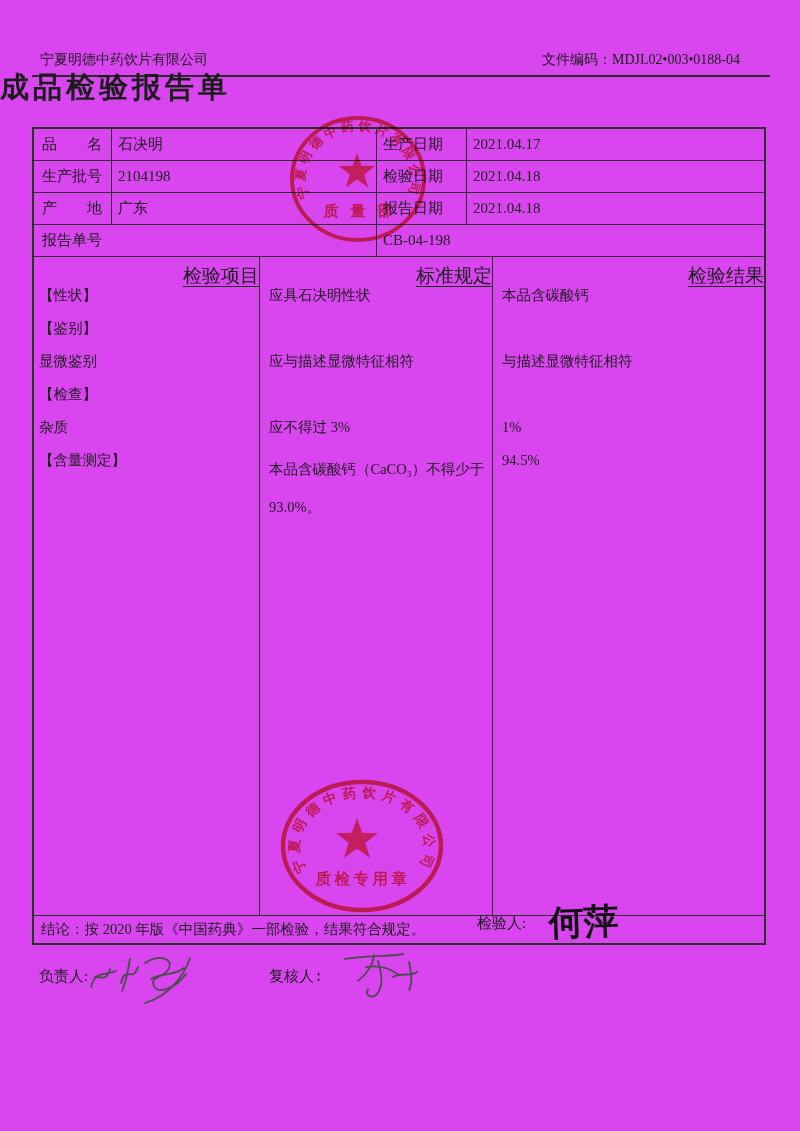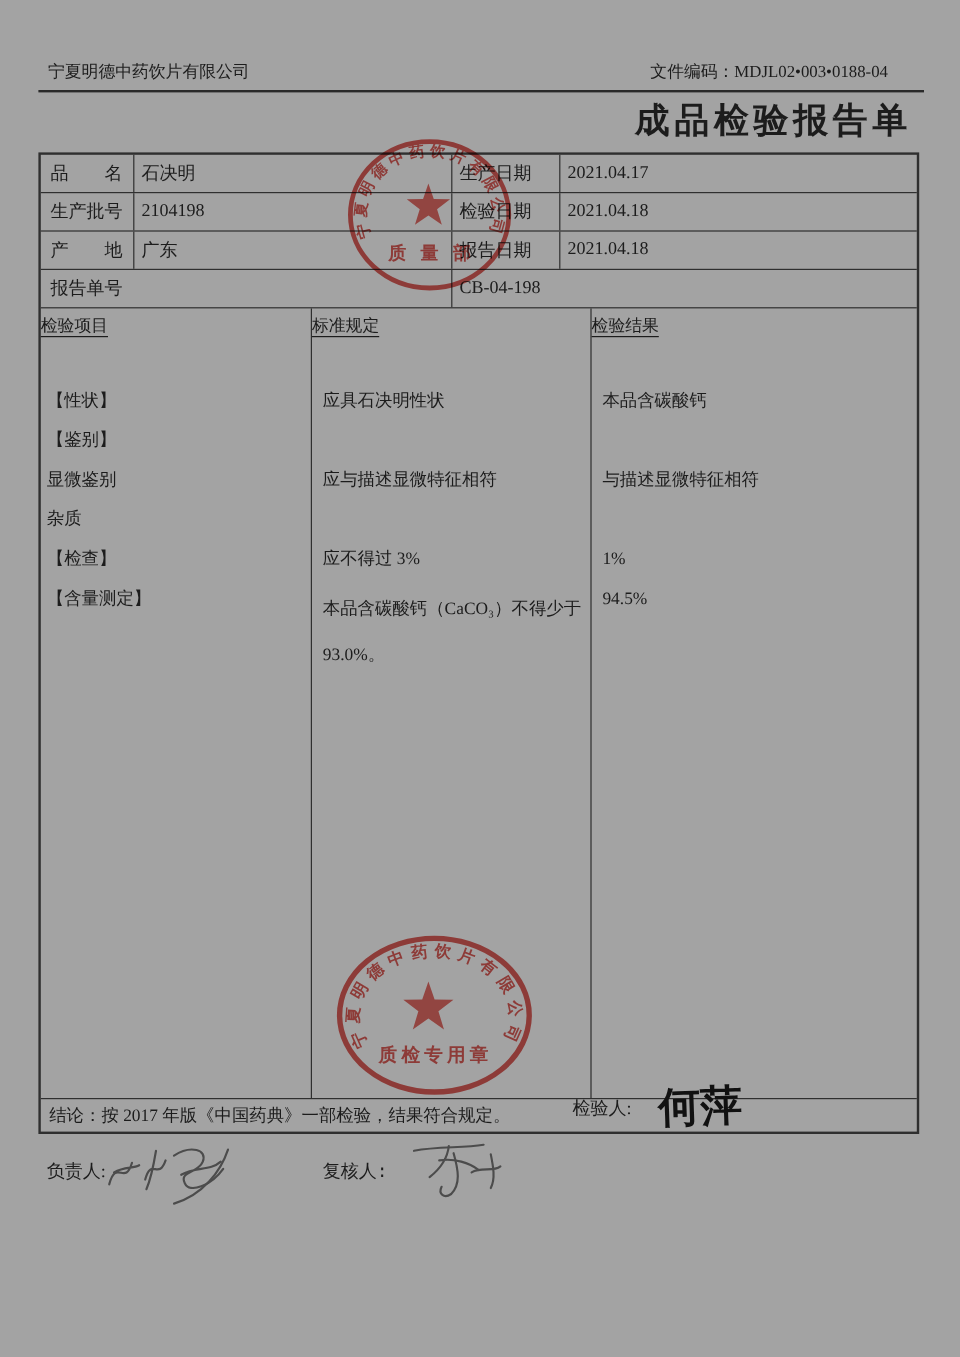--- a/index.html
+++ b/index.html
@@ -1,48 +1,48 @@
 <!DOCTYPE html>
 <html><head>
 <meta charset="utf-8">
 <style>
   html,body { margin:0; padding:0; background:#ffffff; }
   .page {
-    position:relative; width:800px; height:1131px; background:#a3a3a3;
+    position:relative; width:800px; height:1131px; background:#d946ef;
     font-family:"Liberation Serif","DejaVu Serif",serif; color:#1c1c1c;
     overflow:hidden;
   }
   
   .doc-header { position:absolute; top:51px; left:40px; width:700px;
     display:flex; justify-content:space-between; font-size:14px; }
   .header-rule { position:absolute; top:75px; left:32px; width:738px;
     border-top:2px solid #2a2a2a; }
-  .doc-title { position:absolute; top:81px; left:0; width:760px; text-align:right;
+  .doc-title { position:absolute; top:68px; left:0; width:760px; text-align:left;
     font-size:29px; font-weight:700; letter-spacing:4px; }
   
   .report-table { position:absolute; left:32px; top:127px; width:734px; height:818px;
     border:2px solid #2f2f2f; box-sizing:border-box;
     display:flex; flex-direction:column; font-size:15px; }
   .info-row { display:grid; grid-template-columns:78px 265px 90px 1fr;
     height:32px; border-bottom:1px solid #2f2f2f; box-sizing:border-box; flex:none; }
   .info-row.row4 { grid-template-columns:343px 1fr; }
   .cell { display:flex; align-items:center; box-sizing:border-box;
     border-right:1px solid #2f2f2f; padding:0 6px; white-space:nowrap; overflow:hidden; }
   .cell:last-child { border-right:none; }
   .cell.lab { padding-left:8px; }
   
   .detail { flex:1; display:grid; grid-template-columns:226px 233px 1fr;
     box-sizing:border-box; }
   .dcol { border-right:1px solid #2f2f2f; box-sizing:border-box; padding:6px 0 0 0; }
   .dcol:last-child { border-right:none; }
-  .col-header { text-align:left; height:22px; font-size:14px; }
+  .col-header { text-align:right; height:22px; font-size:19px; }
   .hdr { text-decoration:underline; text-underline-offset:4px; }
   .line { height:33px; line-height:20px; padding:0 6px 0 6px; font-size:14.5px;
     box-sizing:border-box; overflow:visible; }
-  .line.first { margin-top:39px; }
+  .line.first { }
   .dcol .line { padding-left:9px; }
   .dcol.col-item .line { padding-left:5px; }
   .line.tall { height:auto; line-height:38px; }
   
   .conclusion { height:28px; flex:none; border-top:1px solid #2f2f2f;
     display:flex; align-items:center; padding-left:7px; font-size:14.5px; box-sizing:border-box; }
   
   .sig-group { position:absolute; font-size:15px; }
   .sig-g1 { left:39px; top:967px; }
   .sig-g2 { left:269px; top:967px;font-family:Liberation Mono, monospace; }
@@ -104,22 +104,22 @@
       <div class="cell lab">报告单号</div>
       <div class="cell">CB-04-198</div>
     </div>
 
     <div class="detail">
       <div class="dcol col-item">
         <div class="col-header"><span class="hdr">检验项目</span></div>
         <div class="line first">【性状】</div>
         <div class="line">【鉴别】</div>
         <div class="line">显微鉴别</div>
+        <div class="line">【检查】</div>
         <div class="line">杂质</div>
-        <div class="line">【检查】</div>
         <div class="line">【含量测定】</div>
       </div>
       <div class="dcol col-standard">
         <div class="col-header"><span class="hdr">标准规定</span></div>
         <div class="line first">应具石决明性状</div>
         <div class="line"></div>
         <div class="line">应与描述显微特征相符</div>
         <div class="line"></div>
         <div class="line">应不得过 3%</div>
         <div class="line tall">本品含碳酸钙（CaCO₃）不得少于 93.0%。</div>
@@ -129,21 +129,21 @@
         <div class="line first">本品含碳酸钙</div>
         <div class="line"></div>
         <div class="line">与描述显微特征相符</div>
         <div class="line"></div>
         <div class="line">1%</div>
         <div class="line">94.5%</div>
       </div>
     </div>
 
     <div class="conclusion">
-      <span>结论：按 2017 年版《中国药典》一部检验，结果符合规定。</span>
+      <span>结论：按 2020 年版《中国药典》一部检验，结果符合规定。</span>
     </div>
   </div>
 
   <div class="sig-group sig-g1">
     <span>负责人:</span>
     <svg class="sig-svg sig1-svg" width="115" height="56" viewBox="0 0 115 56">
       <path class="sig-path" d="M6,36 C12,14 19,38 25,18 M10,26 C19,21 26,23 31,20"></path>
       <path class="sig-path" d="M36,32 C41,13 47,33 53,16 M45,8 C43,20 41,31 37,40"></path>
       <path class="sig-path" d="M60,12 C74,3 88,7 84,17 C80,27 64,25 69,35 C73,44 91,37 101,23 M66,28 C78,21 90,25 99,17"></path>
       <path class="sig-path" d="M105,7 C99,25 84,45 60,52"></path>

